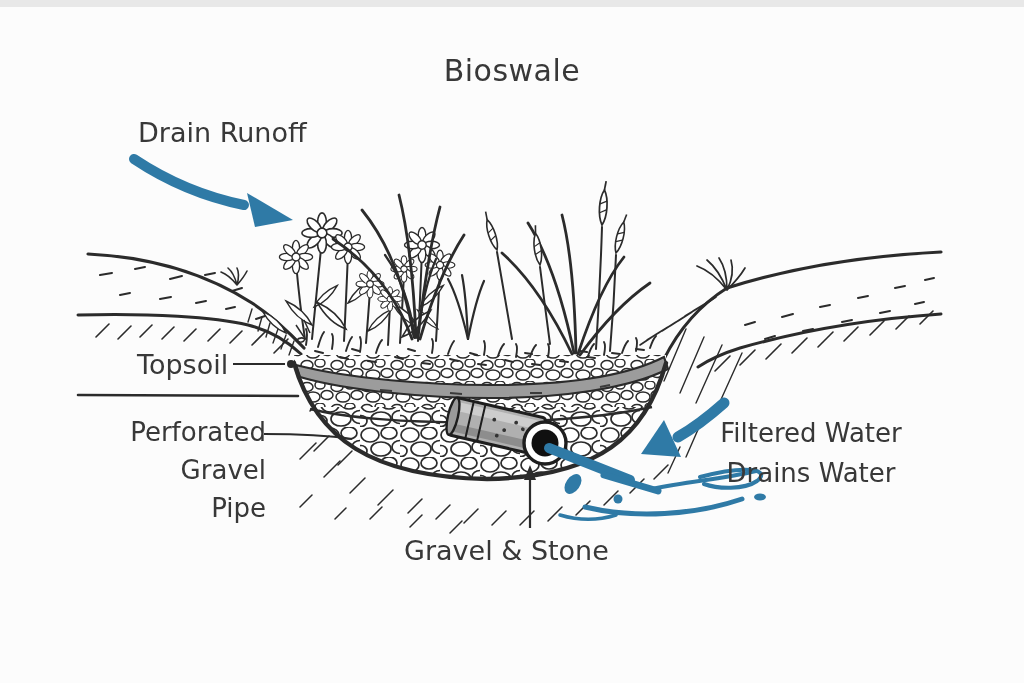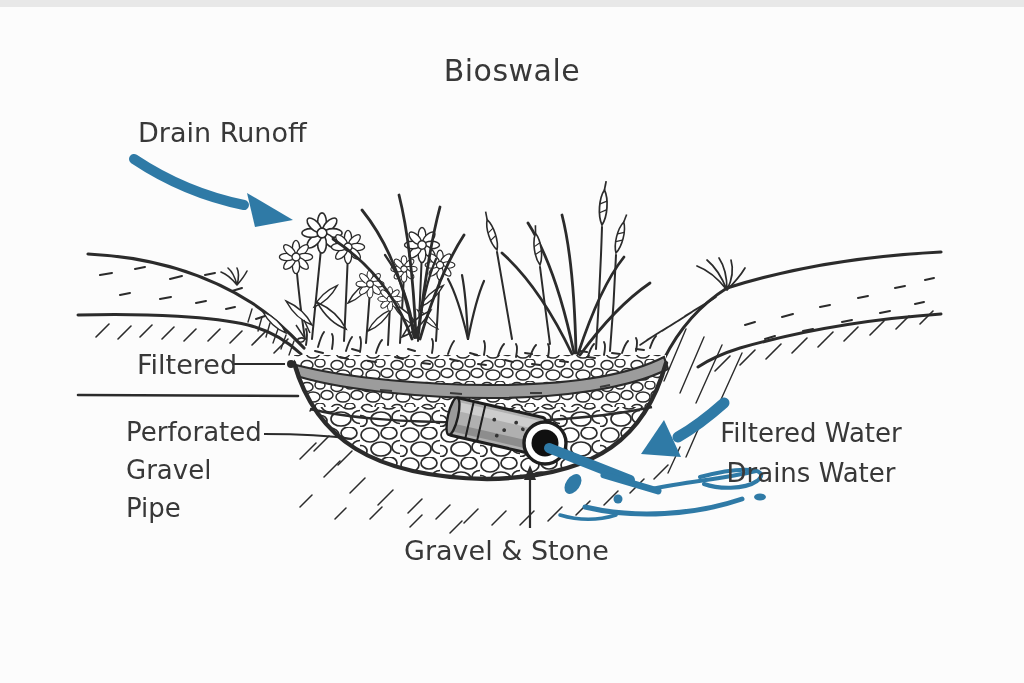--- a/index.html
+++ b/index.html
@@ -6,21 +6,21 @@
   .stage{
     position:relative;width:1024px;height:683px;margin:7px auto;
     background:#fcfcfc;overflow:hidden;
     font-family:"DejaVu Sans","Liberation Sans",sans-serif;
     color:#383838;
   }
   .lbl{position:absolute;white-space:nowrap;color:#383838;}
   .title{left:0;top:46px;width:1024px;text-align:center;font-size:30px;letter-spacing:.5px;}
   .water-runoff{left:138px;top:110px;font-size:27px;}
   .topsoil{left:137px;top:342px;font-size:27px;}
-  .perforated{left:126px;top:406px;width:140px;text-align:left;font-size:26px;line-height:38px;white-space:normal;}
+  .perforated{left:126px;top:406px;width:140px;text-align:right;font-size:26px;line-height:38px;white-space:normal;}
   .gravel{left:404px;top:528px;font-size:27px;}
   .filtered{left:716px;top:406px;width:190px;text-align:center;font-size:26px;line-height:40px;white-space:normal;}
   svg{position:absolute;left:0;top:0;}
 </style>
 </head>
 <body>
 
 <div class="stage">
 
 <svg width="1024" height="683" viewBox="0 0 1024 683">
@@ -229,21 +229,21 @@
     <use href="#sedge" transform="translate(602,218) rotate(4) scale(1.1)"></use>
     <use href="#sedge" transform="translate(616,246) rotate(14)"></use>
 
     <path d="M306,338 q2,-12 0,-16 M318,340 q3,-11 6,-15 M332,342 q2,-12 0,-15 M346,344 q3,-10 6,-14 M360,345 q2,-11 0,-15 M376,346 q3,-10 6,-13 M432,346 q2,-11 0,-14 M448,347 q3,-9 6,-13 M484,348 q2,-10 0,-14 M498,349 q3,-9 6,-12 M516,350 q2,-10 0,-13 M530,350 q3,-9 6,-12 M548,350 q2,-10 0,-13 M588,349 q3,-9 6,-12 M604,348 q2,-10 0,-13 M622,346 q3,-9 6,-12 M636,344 q2,-10 0,-13 M650,341 q3,-9 6,-12" stroke="#2b2b2b" stroke-width="1.9" fill="none" stroke-linecap="round"></path>
     <path d="M304,330 l-8,-12 M310,326 l-6,-13 M298,334 l-10,-9 M296,334 q4,-5 9,-2 q-2,5 -9,2" stroke="#2b2b2b" stroke-width="1.5" fill="none"></path>
   </g>
 </svg>
 
   <div class="lbl title">Bioswale</div>
   <div class="lbl water-runoff">Drain Runoff</div>
-  <div class="lbl topsoil">Filtered</div>
+  <div class="lbl topsoil">Topsoil</div>
   <div class="lbl perforated">
     <div>Perforated</div>
     <div>Gravel Pipe</div>
   </div>
   <div class="lbl gravel">Gravel &amp; Stone</div>
   <div class="lbl filtered">
     <div>Filtered Water</div>
     <div>Drains Water</div>
   </div>
 </div>

